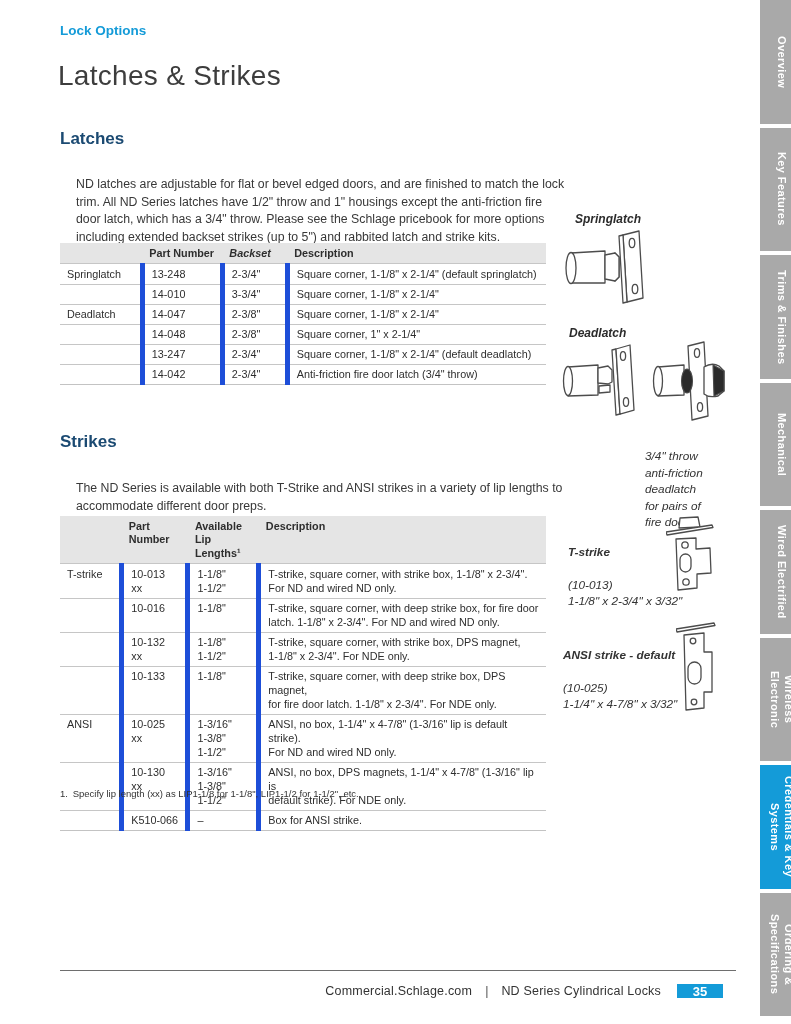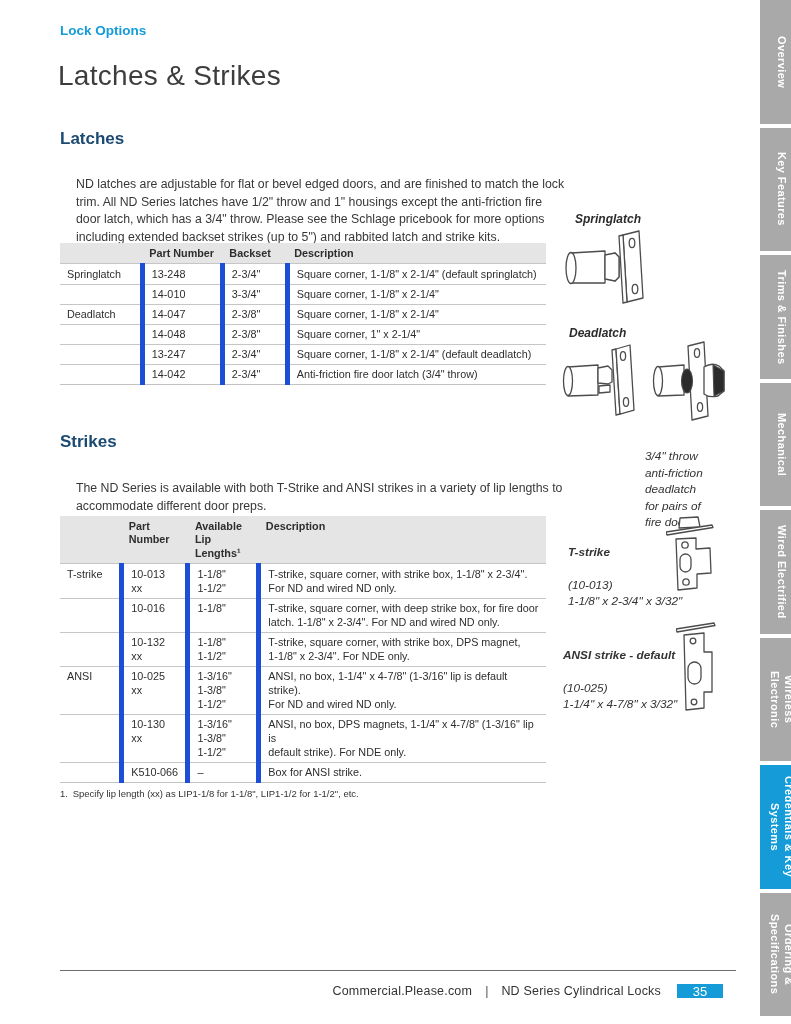--- a/index.html
+++ b/index.html
@@ -42,39 +42,39 @@
        cursor:pointer;}
   .tab span{writing-mode:vertical-rl;font-size:11px;font-weight:bold;color:#fff;
             letter-spacing:.4px;white-space:pre-line;text-align:center;line-height:1.3;}
   .tab.active{background:var(--accent);}
   
   .footer-rule{position:absolute;left:60px;top:970px;width:676px;height:1px;background:#6e6e6e;}
   .footer-bar{position:absolute;left:60px;top:977px;width:663px;height:28px;
               display:flex;justify-content:flex-end;align-items:center;font-size:12.5px;color:#333;}
   .footer-bar .sep{margin:0 13px;color:#555;}
   .footer-site,.footer-section{letter-spacing:.2px;}
-  .page-box{margin-left:16px;background:var(--accent);color:#fff;font-weight:normal;font-size:13px;
+  .page-box{margin-left:16px;background:var(--accent);color:#fff;font-weight:bold;font-size:13px;
             width:46px;height:14px;display:flex;align-items:center;justify-content:center;}
 </style>
 </head>
 <body>
 
 <div class="page">
 
   <div class="eyebrow">Lock Options</div>
   <h1 class="page-title">Latches &amp; Strikes</h1>
 
   <h2 class="section-heading sec-latches-h">Latches</h2>
   <p class="body-text sec-latches-p">ND latches are adjustable for flat or bevel edged doors, and are finished to match the lock trim. All ND Series latches have 1/2" throw and 1" housings except the anti-friction fire door latch, which has a 3/4" throw.  Please see the Schlage pricebook for more options including extended backset strikes (up to 5") and rabbited latch and strike kits.</p>
   <table class="spec tbl-latches">
       <thead>
         <tr>
           <th style="width: 16%;"></th>
           <th style="width: 15.5%;">Part Number</th>
-          <th style="width: 12%;">Backset</th>
+          <th style="width: 12%; font-style: italic;">Backset</th>
           <th style="width: 56.5%;">Description</th>
         </tr>
       </thead>
       <tbody>
         <tr>
           <td>Springlatch</td>
           <td>13-248</td>
           <td>2-3/4"</td>
           <td>Square corner, 1-1/8" x 2-1/4" (default springlatch)</td>
         </tr>
@@ -140,20 +140,27 @@
           <td>T-strike, square corner, with deep strike box, for fire door
 latch. 1-1/8" x 2-3/4". For ND and wired ND only.</td>
         </tr>
         <tr>
           <td></td>
           <td>10-132 xx</td>
           <td>1-1/8"
 1-1/2"</td>
           <td>T-strike, square corner, with strike box, DPS magnet,
 1-1/8" x 2-3/4". For NDE only.</td>
+        </tr>
+        <tr>
+          <td></td>
+          <td>10-133</td>
+          <td>1-1/8"</td>
+          <td>T-strike, square corner, with deep strike box, DPS magnet,
+for fire door latch. 1-1/8" x 2-3/4". For NDE only.</td>
         </tr>
         <tr>
           <td>ANSI</td>
           <td>10-025 xx</td>
           <td>1-3/16"
 1-3/8"
 1-1/2"</td>
           <td>ANSI, no box, 1-1/4" x 4-7/8" (1-3/16" lip is default strike).
 For ND and wired ND only.</td>
         </tr>
@@ -286,19 +293,19 @@
 Systems</span>
       </div>
       <div class="tab">
         <span>Ordering &amp;
 Specifications</span>
       </div>
     </nav>
 
   <div class="footer-rule"></div>
   <div class="footer-bar">
-    <span class="footer-site">Commercial.Please.com</span>
+    <span class="footer-site">Commercial.Schlage.com</span>
     <span class="sep">|</span>
     <span class="footer-section">ND Series Cylindrical Locks</span>
     <span class="page-box">35</span>
   </div>
 
 </div>
 
 </body></html>

